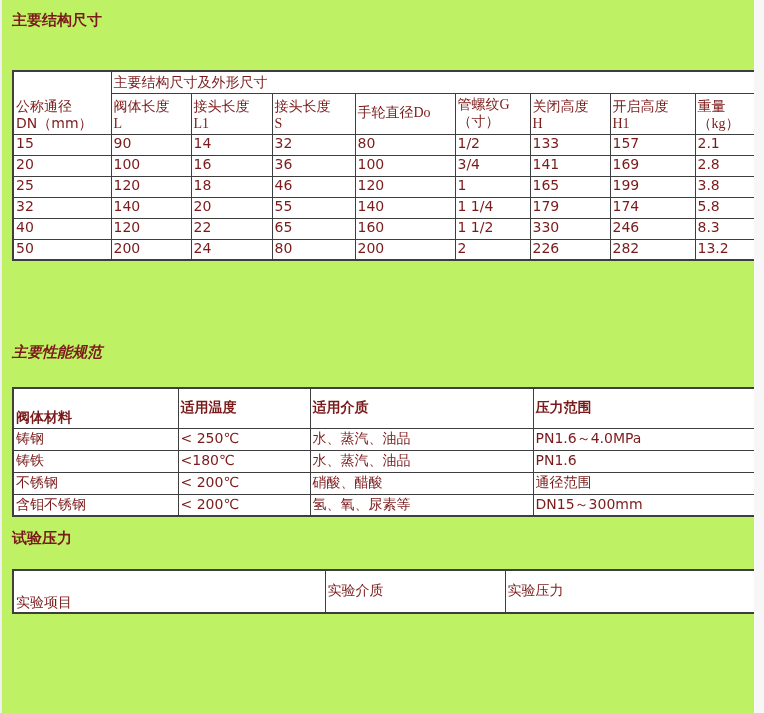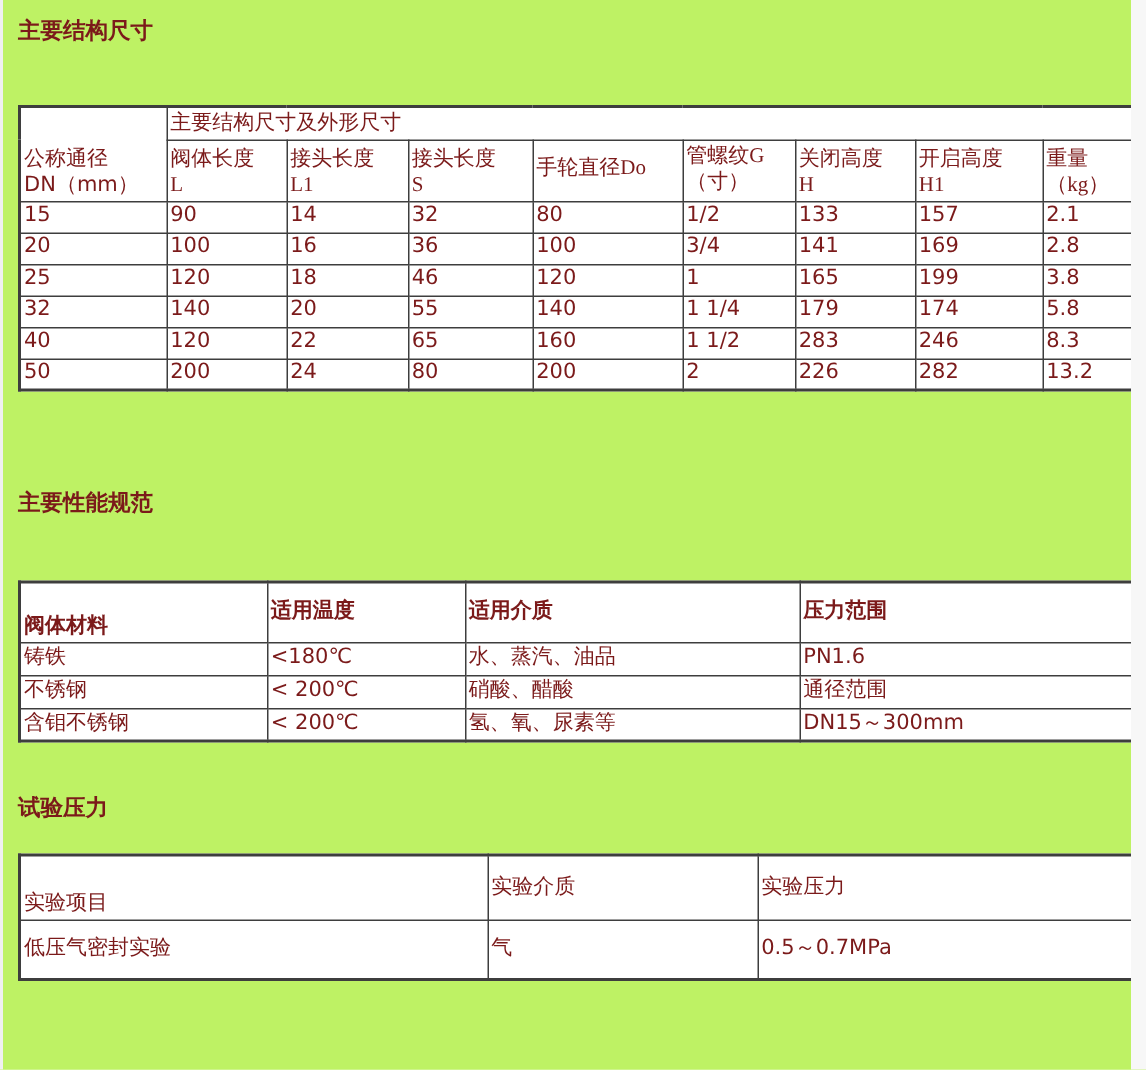--- a/index.html
+++ b/index.html
@@ -5,21 +5,21 @@
   html,body{margin:0;padding:0;}
   body{
     width:764px;height:713px;background:#ffffff;
     font-family:"DejaVu Sans","Liberation Sans",sans-serif;
     color:#7b1a1a;overflow:hidden;
   }
   .page{position:relative;width:764px;height:713px;background:#bef264;border-left:2px solid #f0f0f0;box-sizing:border-box;}
   .right-edge{position:absolute;top:0;right:0;width:10px;height:713px;background:#f7f7f7;}
   .section-title{position:absolute;left:10px;margin:0;font-size:15px;font-weight:bold;color:#7b1a1a;white-space:nowrap;}
   #title-structure{top:11px;}
-  #title-performance{top:326px;}
+  #title-performance{top:343px;font-style:italic;}
   #title-test{top:529px;font-family:Liberation Serif, serif;}
   table{position:absolute;left:10px;border-collapse:collapse;table-layout:fixed;width:742px;border:2px solid #3e3e3e;background:#fff;}
   #structure-table{top:70px;}
   #performance-table{top:387px;}
   #test-table{top:569px;}
   td{border:1px solid #3e3e3e;font-size:14px;line-height:1.25;padding:0 1px 1px 2px;overflow:hidden;color:#7b1a1a;text-align:left;}
   td.hdr{vertical-align:bottom;white-space:pre-line;}
   td.hdr-mid{vertical-align:middle;white-space:pre-line;}
   td.data{vertical-align:middle;white-space:nowrap;}
   #structure-table tr.hr1{height:22px;}
@@ -117,21 +117,21 @@
       <td class="data">174</td>
       <td class="data">5.8</td>
     </tr>
     <tr class="dr">
       <td class="data">40</td>
       <td class="data">120</td>
       <td class="data">22</td>
       <td class="data">65</td>
       <td class="data">160</td>
       <td class="data">1 1/2</td>
-      <td class="data">283</td>
+      <td class="data">330</td>
       <td class="data">246</td>
       <td class="data">8.3</td>
     </tr>
     <tr class="dr">
       <td class="data">50</td>
       <td class="data">200</td>
       <td class="data">24</td>
       <td class="data">80</td>
       <td class="data">200</td>
       <td class="data">2</td>
@@ -152,20 +152,26 @@
         <col style="width:222px">
     </colgroup>
     <tbody>
         <tr class="hr">
       <td class="hdr">阀体材料</td>
       <td class="hdr-mid">适用温度</td>
       <td class="hdr-mid">适用介质</td>
       <td class="hdr-mid">压力范围</td>
     </tr>
     <tr class="dr">
+      <td class="data">铸钢</td>
+      <td class="data">&lt; 250℃</td>
+      <td class="data">水、蒸汽、油品</td>
+      <td class="data">PN1.6～4.0MPa</td>
+    </tr>
+    <tr class="dr">
       <td class="data">铸铁</td>
       <td class="data">&lt;180℃</td>
       <td class="data">水、蒸汽、油品</td>
       <td class="data">PN1.6</td>
     </tr>
     <tr class="dr">
       <td class="data">不锈钢</td>
       <td class="data">&lt; 200℃</td>
       <td class="data">硝酸、醋酸</td>
       <td class="data">通径范围</td>
@@ -186,22 +192,17 @@
       <col style="width:312px">
         <col style="width:180px">
         <col style="width:250px">
     </colgroup>
     <tbody>
         <tr class="hr">
       <td class="hdr">实验项目</td>
       <td class="hdr-mid">实验介质</td>
       <td class="hdr-mid">实验压力</td>
     </tr>
-    <tr class="dr-tall">
-      <td class="data">低压气密封实验</td>
-      <td class="data">气</td>
-      <td class="data">0.5～0.7MPa</td>
-    </tr>
   </tbody>
     </table>
 
   <div class="right-edge"></div>
 </div>
 
 </body></html>

